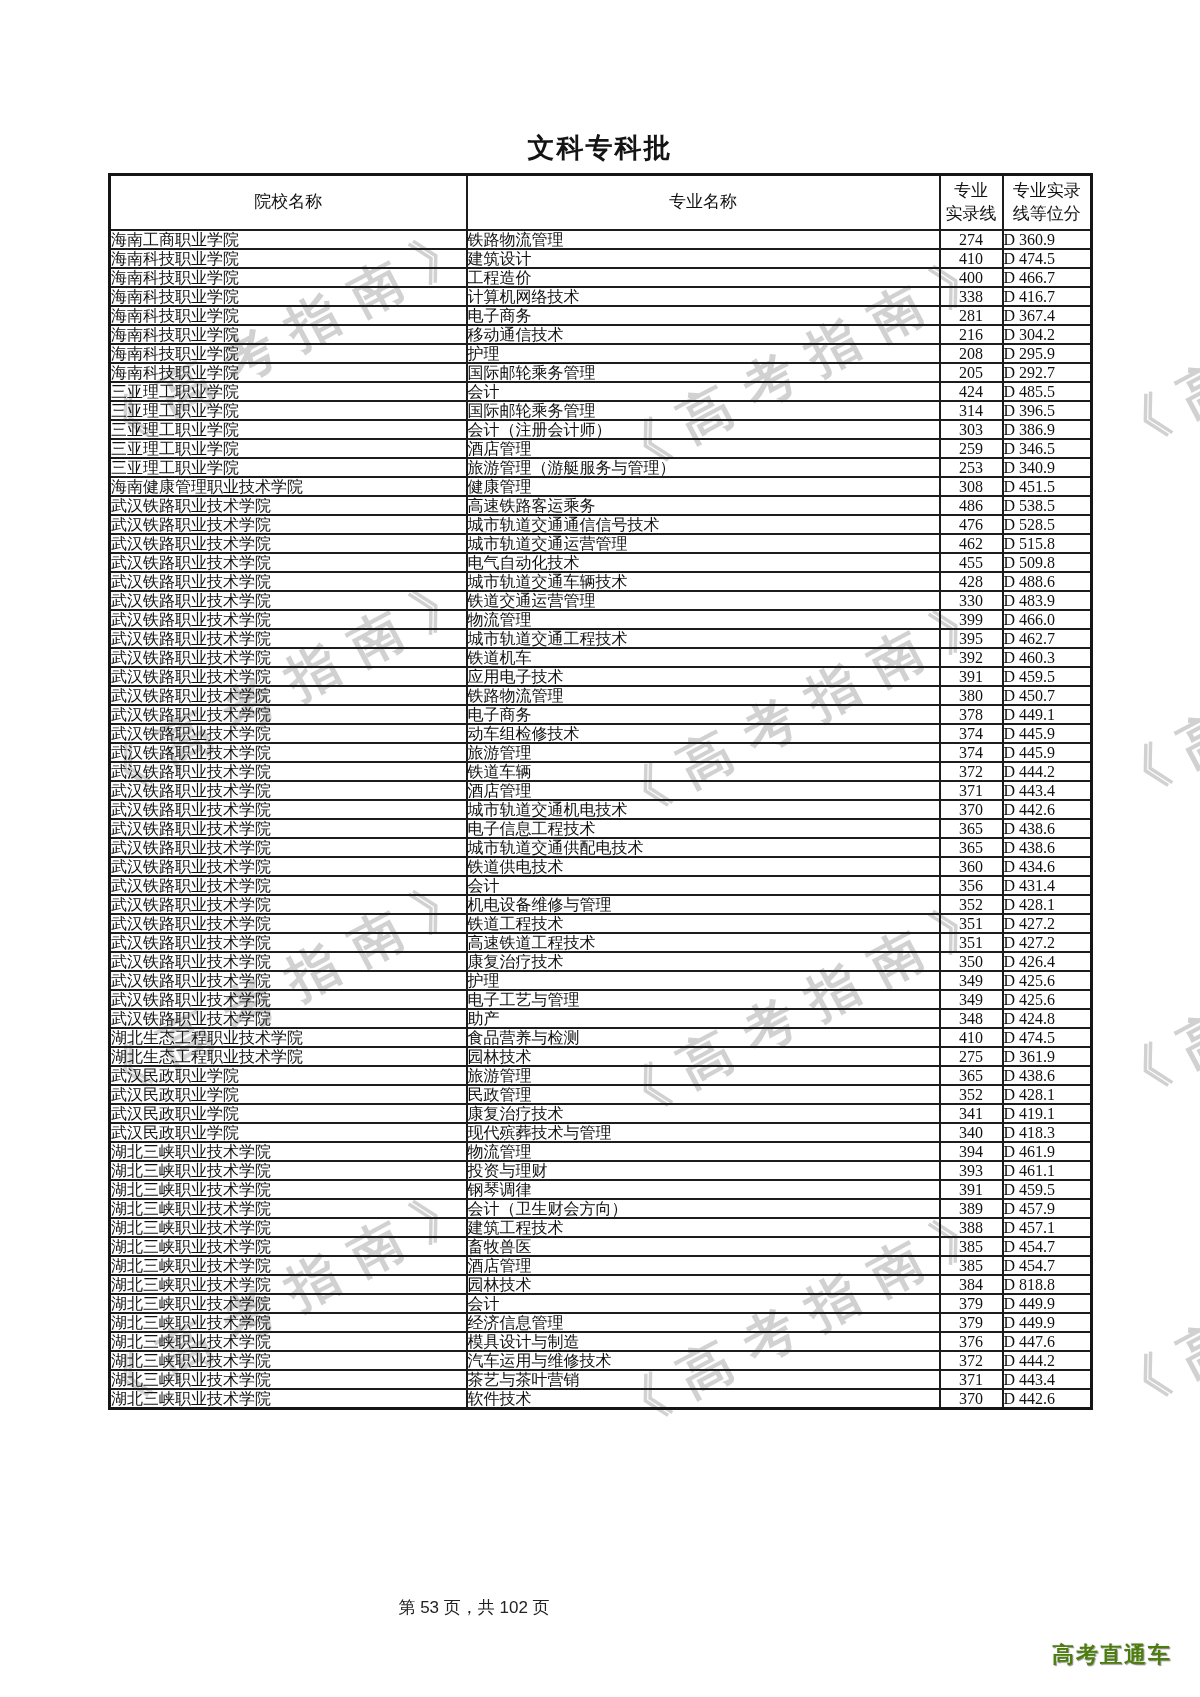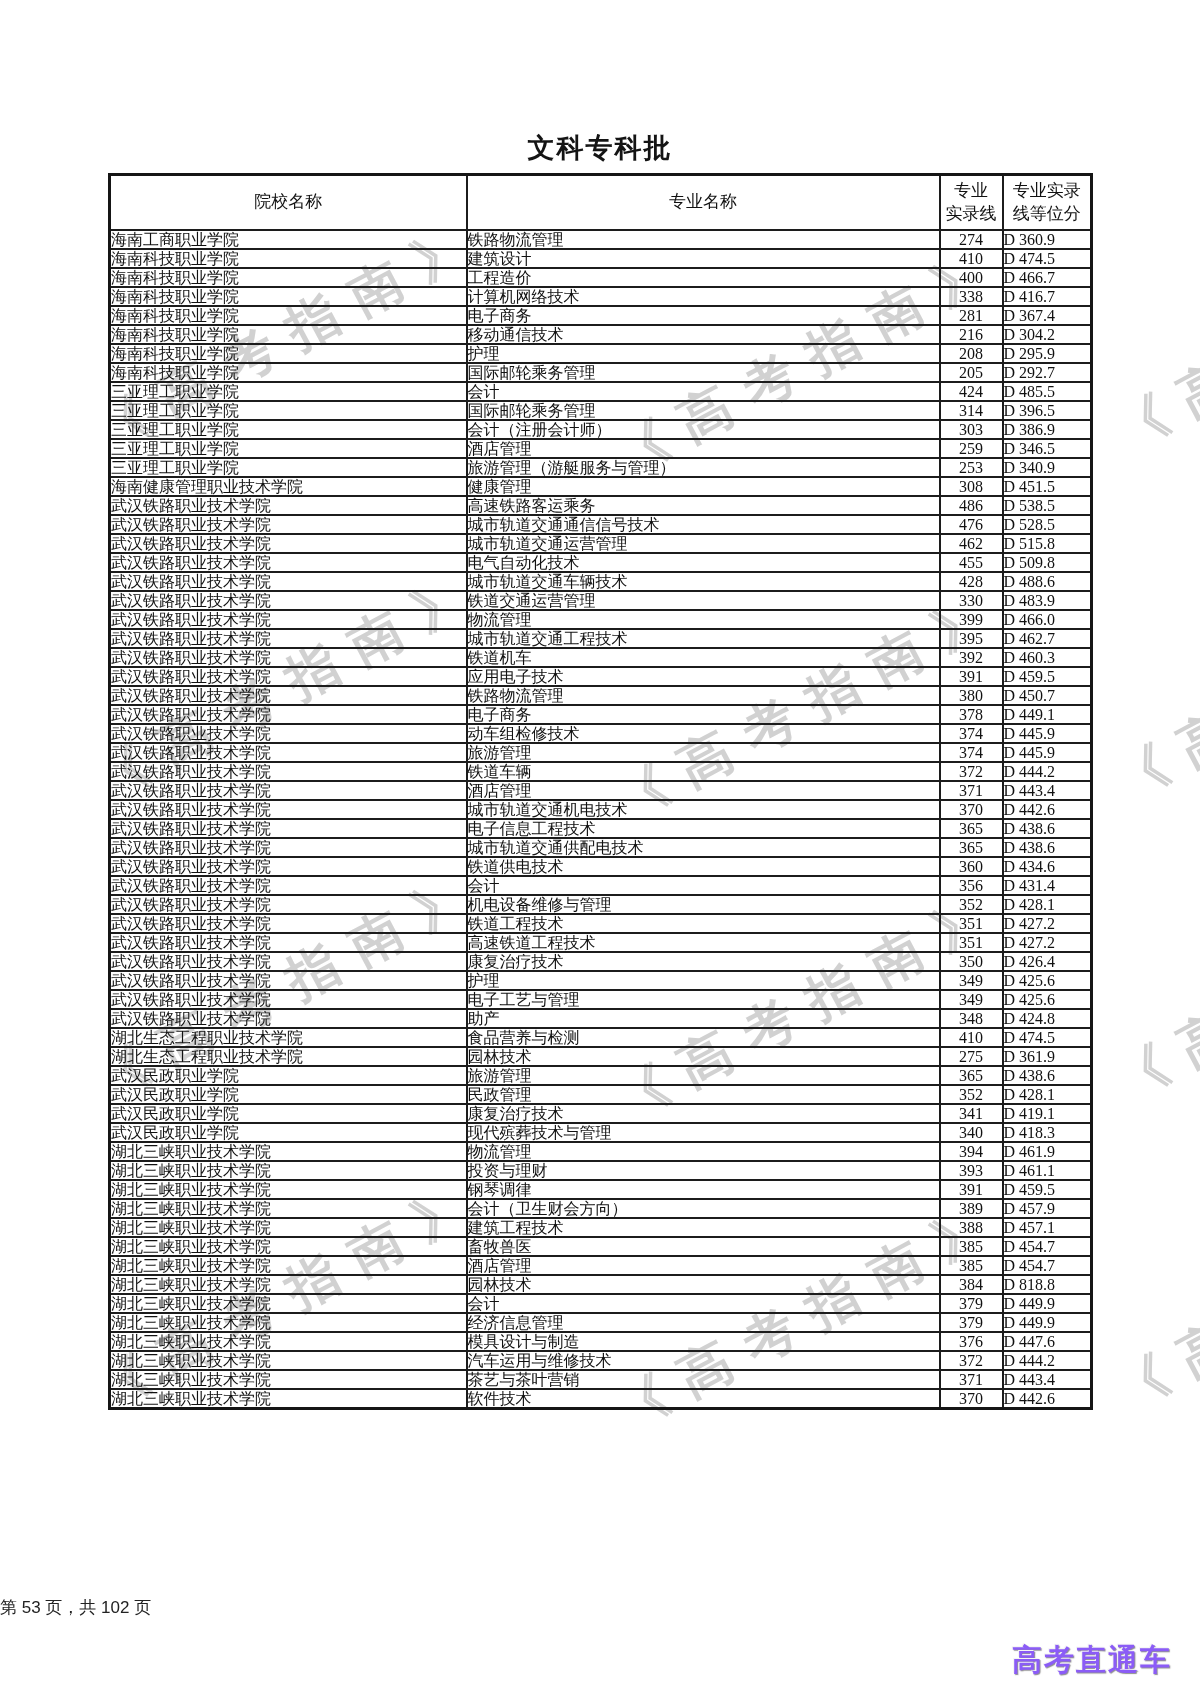--- a/index.html
+++ b/index.html
@@ -72,34 +72,34 @@
     line-height:17px;
     padding:0;
     vertical-align:middle;
   }
   td.college, td.major{padding-left:4px;text-align:left;}
   td.score{text-align:center;}
   td.equiv{padding-left:7px;text-align:left;}
   .footer{
     position:absolute;
     left:0;top:1596px;width:948px;
-    text-align:left;
+    text-align:center;
     font-family:"Liberation Sans", sans-serif;
     font-size:17px;
     color:#222;
     z-index:2;
   }
   .brand{
     position:absolute;
     right:28px;top:1640px;
     font-family:Liberation Sans, sans-serif;
-    font-size:30px;
+    font-size:22px;
     font-weight:700;
     letter-spacing:2px;
-    color:#8b5cf6;
+    color:#4d7c0f;
     text-shadow:-1px -1px 0 #f4f4f4, 1px 1px 1px #8f8f8f;
     z-index:2;
   }
 </style>
 </head>
 <body>
 
 <div class="sheet">
 
   <div class="wm-layer">

